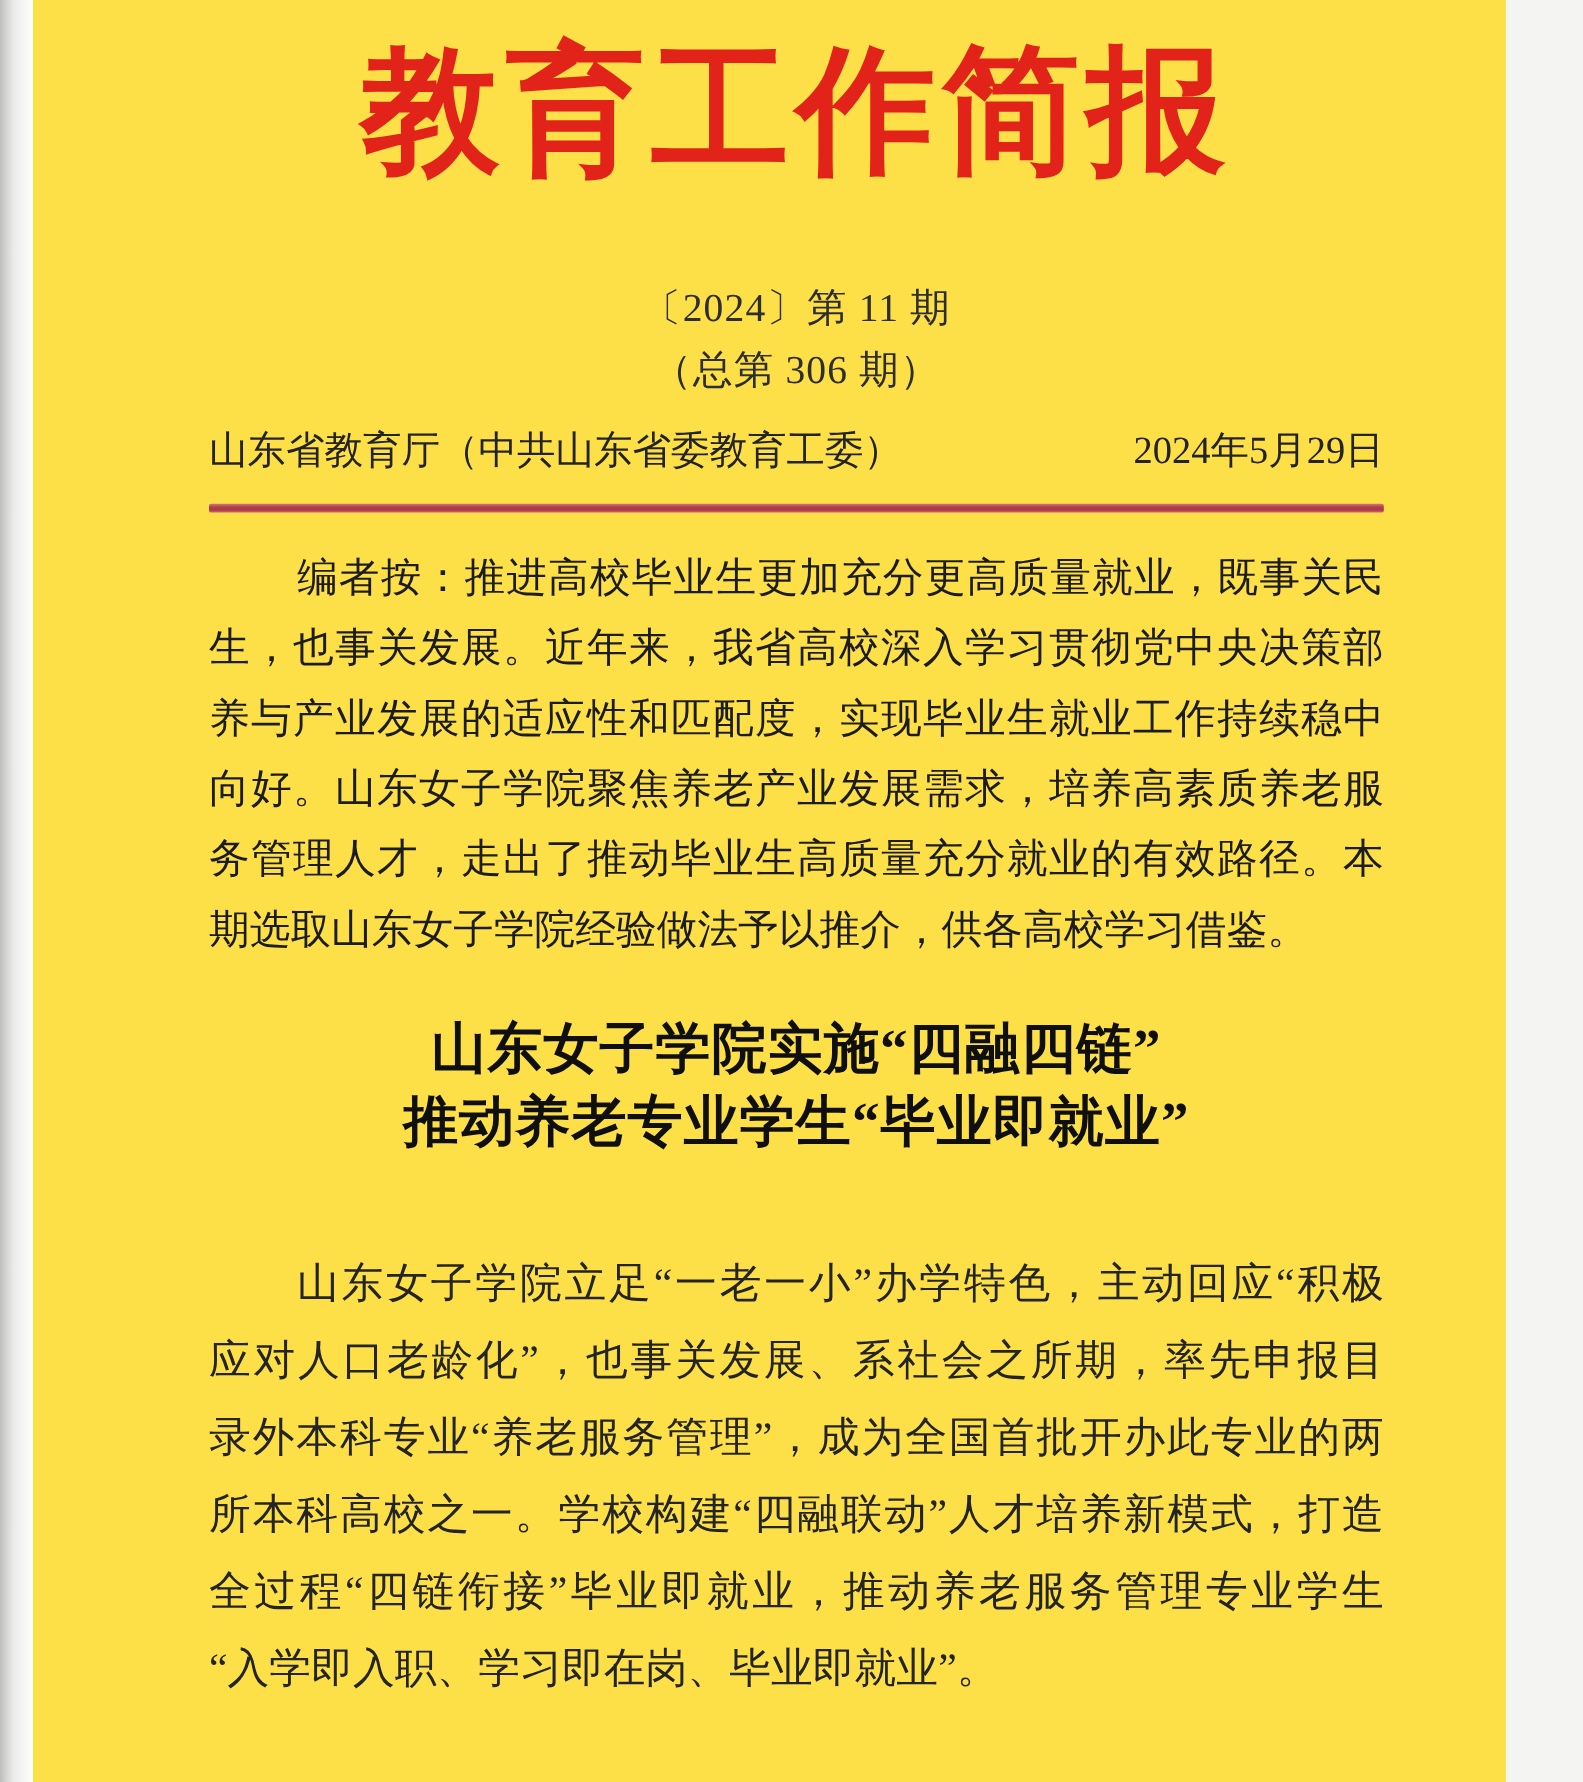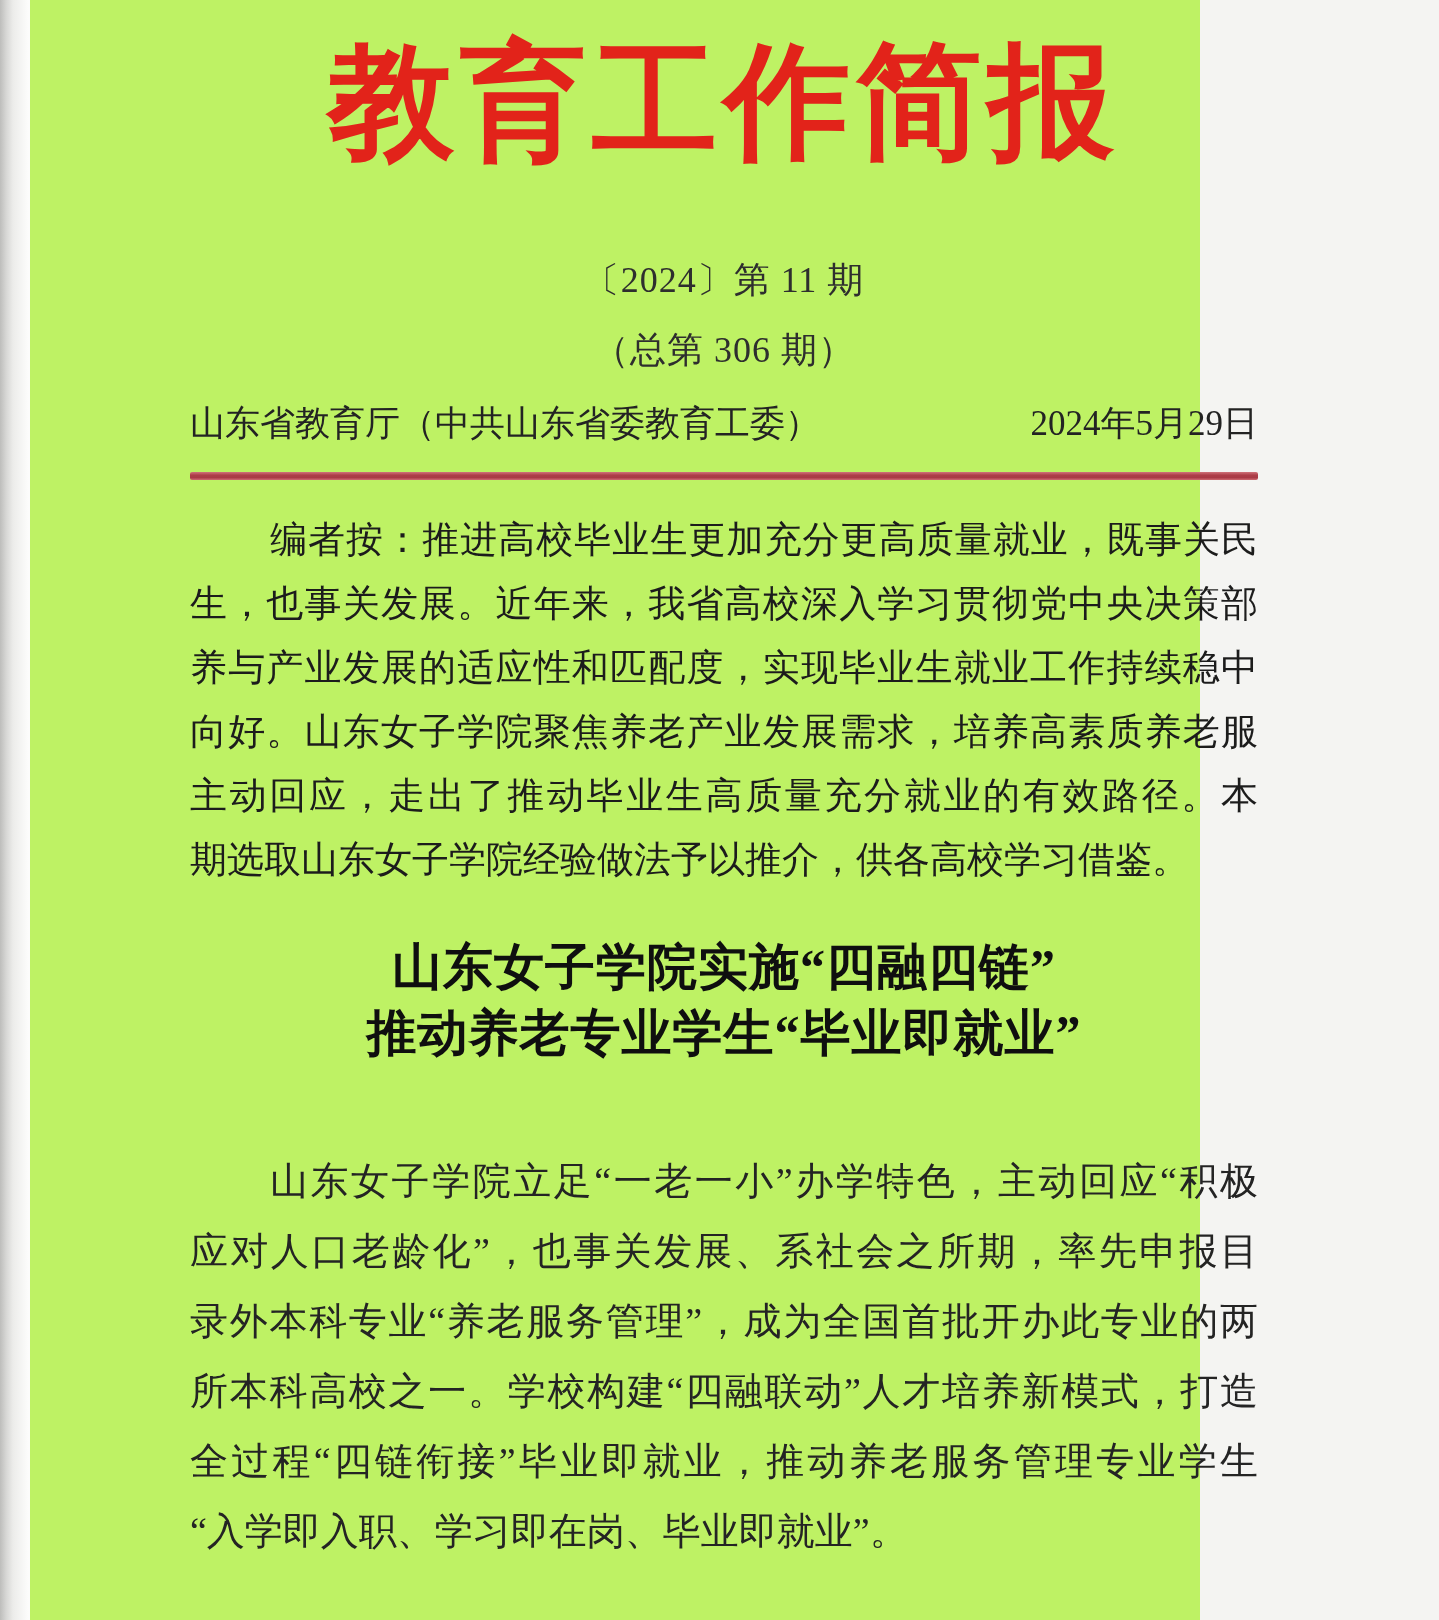--- a/index.html
+++ b/index.html
@@ -4,22 +4,22 @@
 <style>
   * { margin: 0; padding: 0; box-sizing: border-box; }
   html, body {
     width: 1439px; height: 1620px;
     font-family: "Liberation Serif", "DejaVu Serif", serif;
   }
   body { background: #f4f4f2; overflow: hidden; }
 
   .page {
     position: relative;
-    width: 1200px; height: 1620px;
-    background: #bef264;
+    width: 1369px; height: 1620px;
+    background: #fde047;
   }
   
   .edge-band {
     position: absolute; left: 0; top: 0; bottom: 0; width: 30px;
     background: linear-gradient(to right, #bdbdbb 0px, #d6d6d4 6px, #ececea 13px, #fcfcfb 28px);
   }
 
   .content {
     position: absolute; left: 190px; top: 0; width: 1068px;
   }
@@ -34,21 +34,21 @@
     white-space: nowrap;
   }
 
   .issue {
     text-align: center;
     font-size: 36px; line-height: 44px;
     color: #2e2e2e;
     letter-spacing: 1px;
   }
   .issue-1 { margin-top: 80px; }
-  .issue-2 { margin-top: 26px; }
+  .issue-2 { margin-top: 12px; }
 
   .pub-row {
     margin-top: 30px;
     display: flex; justify-content: space-between; align-items: flex-end;
     font-size: 35px; line-height: 44px;
     color: #232323;
   }
 
   .rule {
     margin-top: 26px;
@@ -103,21 +103,21 @@
       <span>2024年5月29日</span>
     </div>
 
     <div class="rule"></div>
 
     <div class="editor-note">
       <div class="line indent">编者按：推进高校毕业生更加充分更高质量就业，既事关民</div>
       <div class="line">生，也事关发展。近年来，我省高校深入学习贯彻党中央决策部</div>
       <div class="line">养与产业发展的适应性和匹配度，实现毕业生就业工作持续稳中</div>
       <div class="line">向好。山东女子学院聚焦养老产业发展需求，培养高素质养老服</div>
-      <div class="line">主动回应，走出了推动毕业生高质量充分就业的有效路径。本</div>
+      <div class="line">务管理人才，走出了推动毕业生高质量充分就业的有效路径。本</div>
       <div class="line last">期选取山东女子学院经验做法予以推介，供各高校学习借鉴。</div>
     </div>
 
     <h2 class="heading">
       <div>山东女子学院实施“四融四链”</div>
       <div>推动养老专业学生“毕业即就业”</div>
     </h2>
 
     <div class="body-text">
       <div class="line indent">山东女子学院立足“一老一小”办学特色，主动回应“积极</div>

